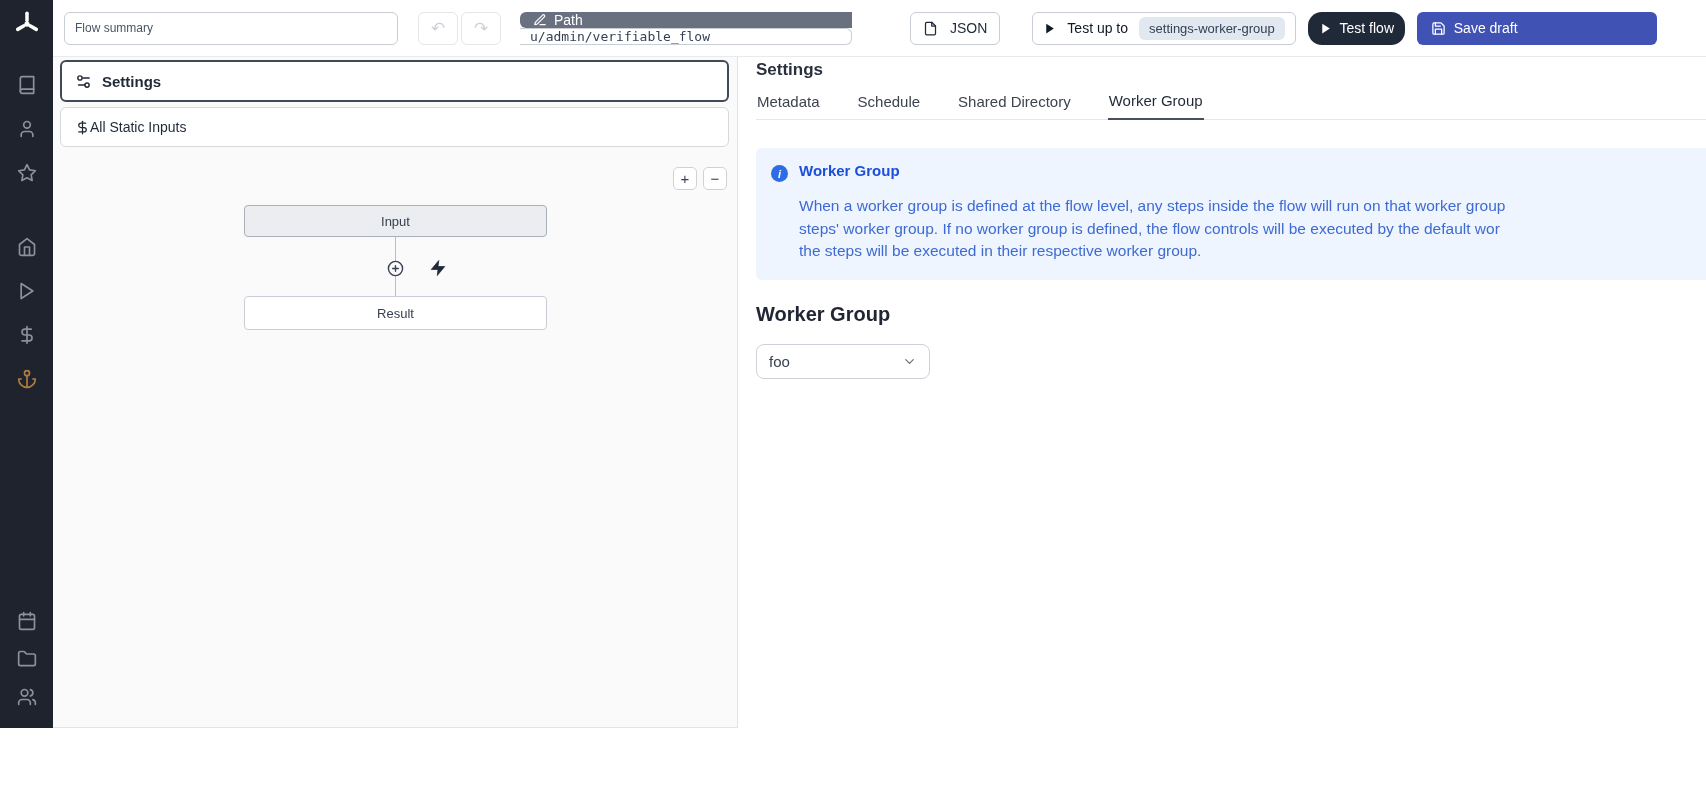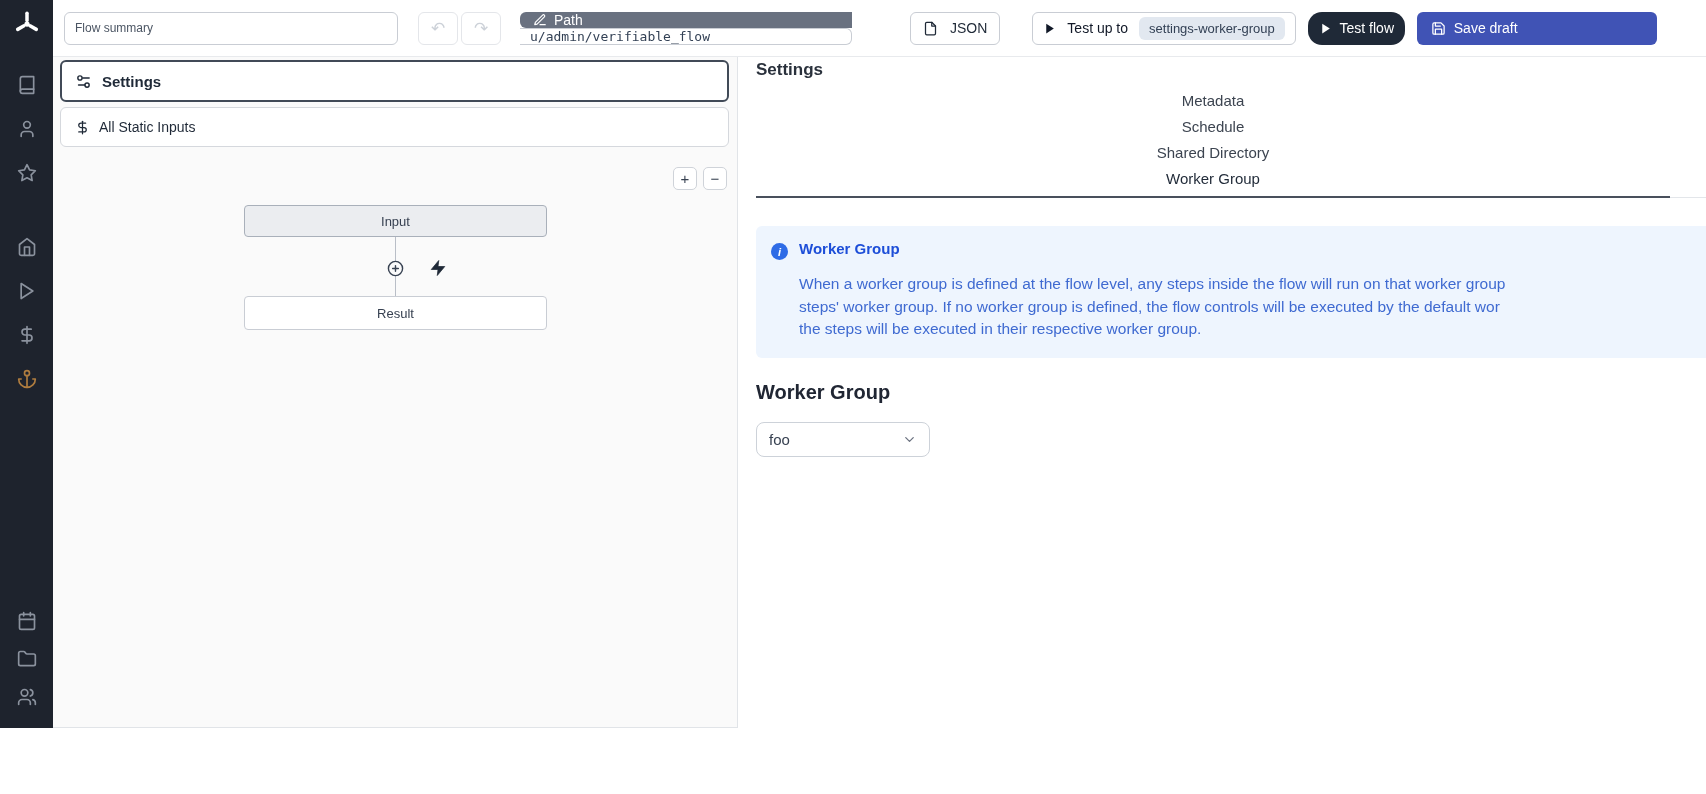--- a/index.html
+++ b/index.html
@@ -39,36 +39,36 @@
   .badge { background: #e2e8f0; color: #334155; border-radius: 6px; padding: 4px 10px; font-size: 13px; font-weight: 500; }
   .test-flow-btn { margin-left: 12px; height: 33px; width: 97px; background: #1f2937; color: #fff; border-radius: 14px; display: flex; align-items: center; justify-content: center; gap: 8px; font-size: 14px; font-weight: 500; }
   .save-draft-btn { margin-left: 12px; height: 33px; width: 240px; background: #4053b5; color: #fff; border-radius: 6px; padding: 0 14px; display: flex; align-items: center; gap: 8px; font-size: 14px; font-weight: 500; }
 
   .content { flex: 1; display: flex; min-height: 0; }
 
   
   .flow-panel { flex: 0 0 685px; position: relative; background: #fafafa; border-right: 1px solid #e1e4e8; border-bottom: 1px solid #e1e4e8; }
   .settings-box { position: absolute; left: 7px; right: 8px; top: 3px; height: 42px; background: #fff; border: 2px solid #414a57; border-radius: 6px; display: flex; align-items: center; gap: 10px; padding: 0 13px; }
   .settings-box .box-label { font-size: 15px; font-weight: 600; color: #1f2937; }
-  .static-box { position: absolute; left: 7px; right: 8px; top: 50px; height: 40px; background: #fff; border: 1px solid #d5d8dd; border-radius: 6px; display: flex; align-items: center; gap: 9px; padding: 0 14px; }
+  .static-box { position: absolute; left: 7px; right: 8px; top: 50px; height: 40px; background: #fff; border: 1px solid #d5d8dd; border-radius: 6px; display: flex; align-items: center; padding: 0 14px; }
   .static-box .box-label { font-size: 14px; font-weight: 500; color: #1f2937; }
   .zoom { position: absolute; top: 110px; width: 24px; height: 23px; background: #fff; border: 1px solid #cfd3d9; border-radius: 5px; color: #374151; font-size: 15px; display: flex; align-items: center; justify-content: center; }
   .zoom-in { left: 620px; }
   .zoom-out { left: 650px; }
   .edge { position: absolute; left: 342px; top: 180px; width: 1px; height: 59px; background: #b9bec7; }
   .node { position: absolute; left: 191px; width: 303px; display: flex; align-items: center; justify-content: center; font-size: 13px; color: #374151; border-radius: 4px; }
   .node-input { top: 148px; height: 32px; background: #ebedf0; border: 1px solid #a9b0ba; }
   .node-result { top: 239px; height: 34px; background: #fff; border: 1px solid #c9cdd4; }
   .add-step { position: absolute; left: 334px; top: 203px; width: 17px; height: 17px; color: #374151; }
   .zap-btn { position: absolute; left: 376px; top: 202px; width: 18px; height: 18px; color: #1f2937; }
 
   
   .right-panel { flex: 1; min-width: 0; background: #fff; overflow: hidden; padding: 4px 0 0 18px; }
   .rp-title { font-size: 17px; font-weight: 600; color: #2a313c; line-height: 17px; }
-  .tabs { display: flex; margin-top: 14px; border-bottom: 1px solid #e3e6ea; flex-direction: column; }
+  .tabs { display: flex; margin-top: 14px; border-bottom: 1px solid #e3e6ea; }
   .tab { margin-right: 36px; padding: 0 1px 9px; font-size: 15px; color: #3c4450; background: none; }
   .tab.active { color: #1f2937; border-bottom: 2px solid #49505c; margin-bottom: -1px; }
   .info-box { margin-top: 28px; width: 1100px; background: #eef5fe; border-radius: 6px; padding: 15px 16px 17px 15px; display: flex; gap: 11px; }
   .info-icon { flex: none; width: 17px; height: 17px; border-radius: 50%; background: #2e6be6; color: #fff; font-size: 11px; font-weight: 700; font-style: italic; display: flex; align-items: center; justify-content: center; margin-top: 2px; }
   .info-title { font-size: 15px; font-weight: 600; color: #1d4ed8; line-height: 15px; margin-bottom: 17px; }
   .info-line { font-size: 15.5px; color: #3f6ad1; line-height: 22.5px; white-space: nowrap; }
   .section-title { margin-top: 22px; font-size: 20px; font-weight: 600; color: #202633; line-height: 24px; }
   .wg-select { margin-top: 18px; width: 174px; height: 35px; border: 1px solid #cdd2d9; border-radius: 8px; background: #fff; display: flex; align-items: center; justify-content: space-between; padding: 0 12px; font-size: 15px; color: #374151; cursor: pointer; }
 </style>
 </head>

